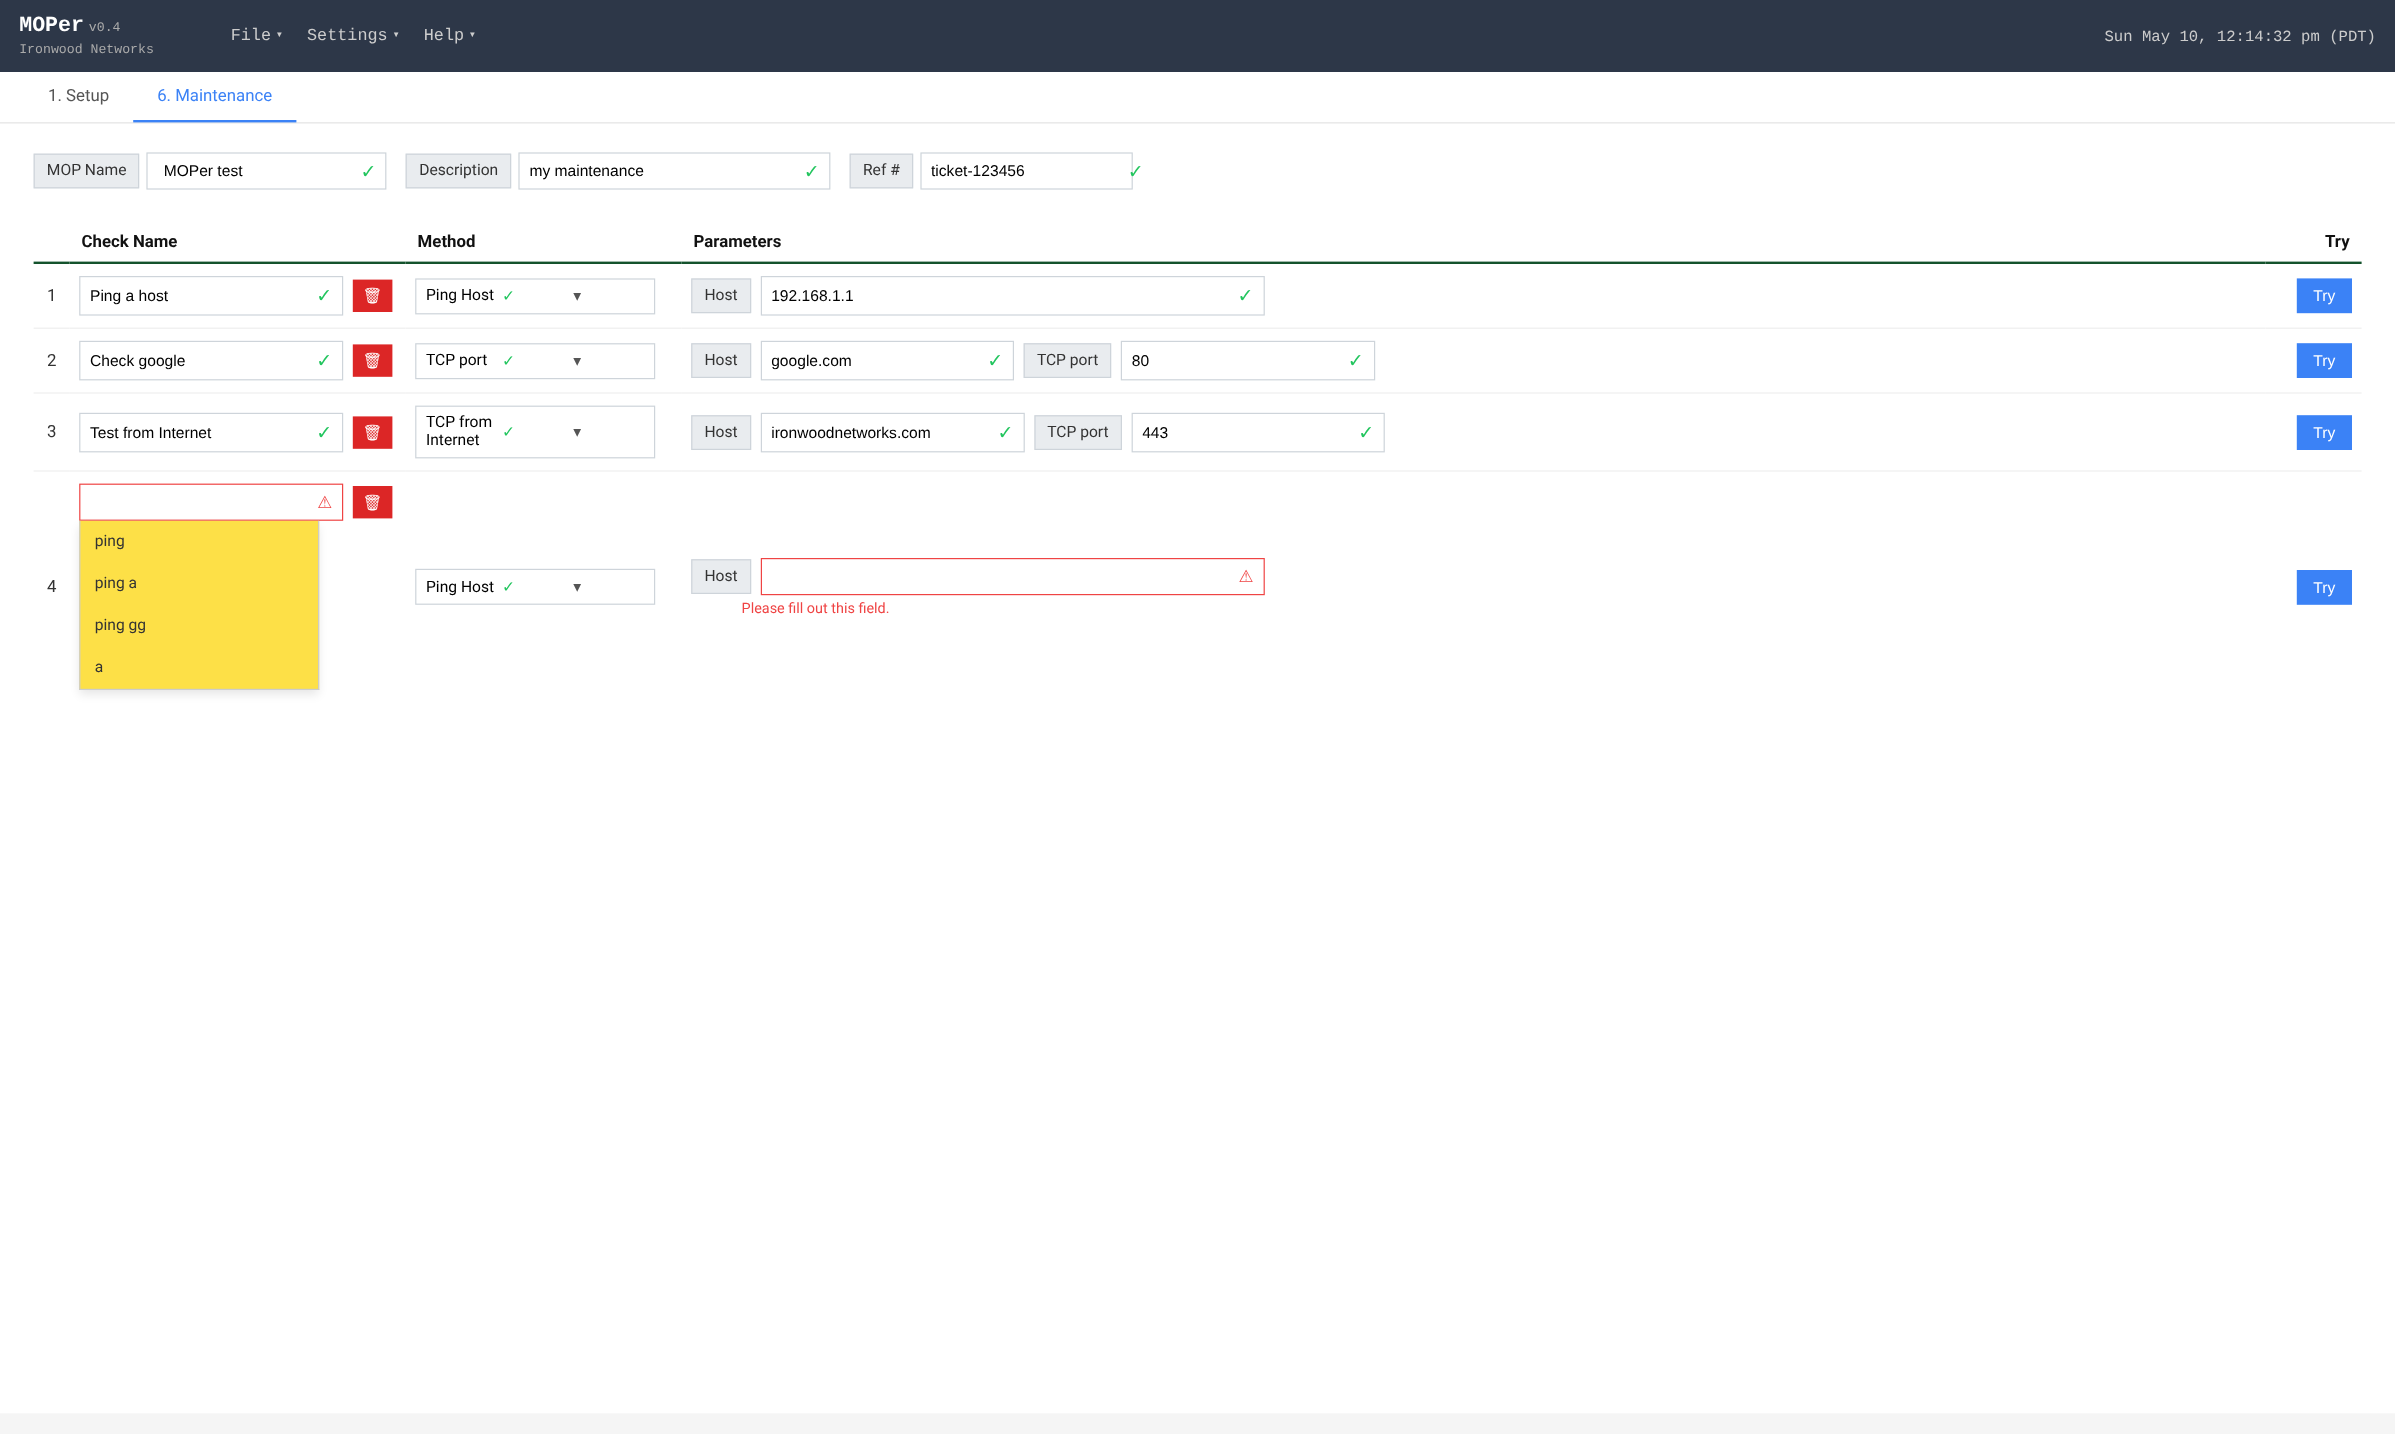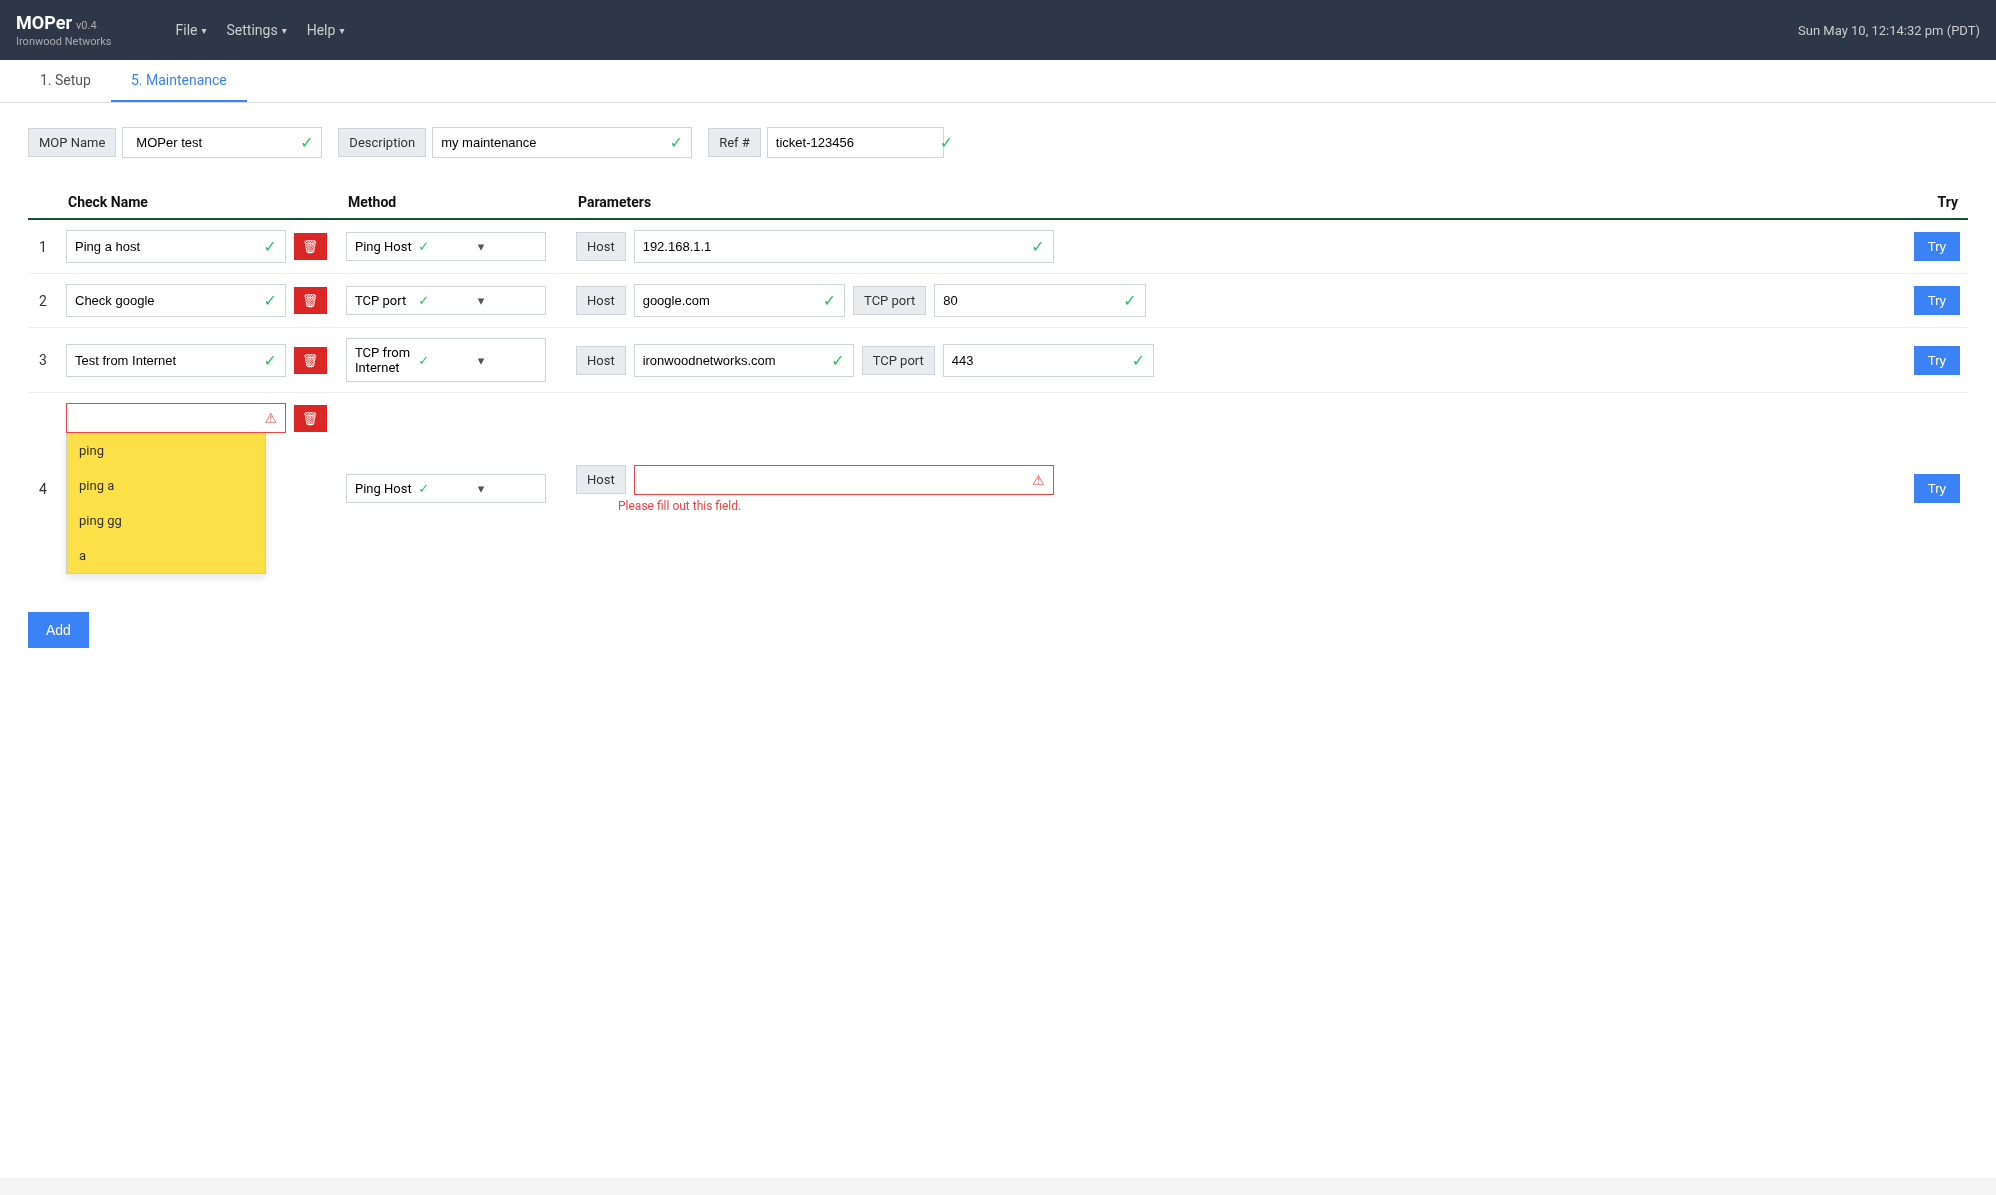--- a/index.html
+++ b/index.html
@@ -6,20 +6,21 @@
     body { font-family: -apple-system, BlinkMacSystemFont, 'Segoe UI', Roboto, sans-serif; background: #f5f5f5; font-size: 14px; }
 
     
     .header {
       background: #2d3748;
       color: white;
       display: flex;
       align-items: center;
       padding: 0 16px;
       height: 60px;
+      font-family: Liberation Mono, monospace;
     }
     .header-nav { display: flex; gap: 20px; flex: 1; padding-left: 40px; }
     .header-nav-item {
       color: #ccc;
       cursor: pointer;
       display: flex;
       align-items: center;
       gap: 4px;
       font-size: 14px;
     }
@@ -263,21 +264,21 @@
     <span class="header-nav-item">
       <span>Help</span>
       <span class="chevron">▾</span>
     </span>
   </nav>
   <div class="header-time">Sun May 10, 12:14:32 pm (PDT)</div>
 </div>
 
 <div class="tabs">
   <div class="tab">1. Setup</div>
-  <div class="tab active">5. Maintenance</div>
+  <div class="tab active">6. Maintenance</div>
 </div>
 
 <div class="main">
 
   <div class="setup-fields">
     <div class="field-group">
       <div class="field-label">MOP Name</div>
       <div class="input-wrapper" style="width:200px;padding-left:13px;">
         <input type="text" value="MOPer test" style="width: 160px;">
         <span class="check-green">✓</span>
@@ -454,16 +455,13 @@
           </div>
           <div class="error-text" style="margin-top:4px; margin-left:42px;">Please fill out this field.</div>
         </td>
         <td class="try-col">
           <button class="btn-try">Try</button>
         </td>
       </tr>
     </tbody>
   </table>
 
-  <div style="margin-top: 16px;">
-    <button class="btn-add">Add</button>
-  </div>
 </div>
 
 </body></html>

